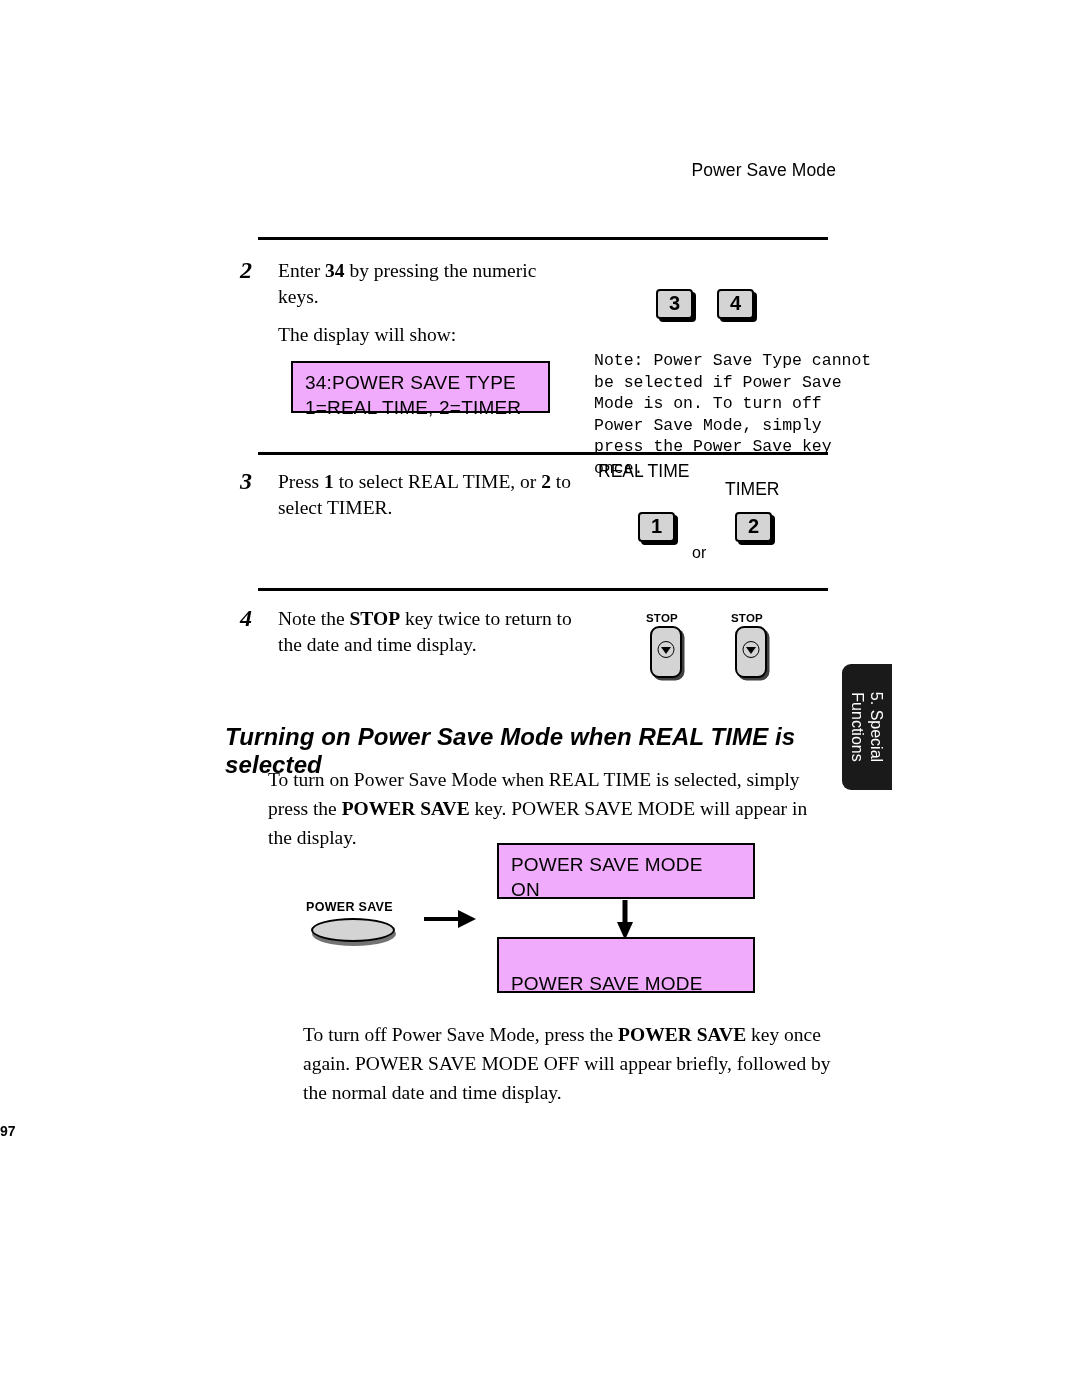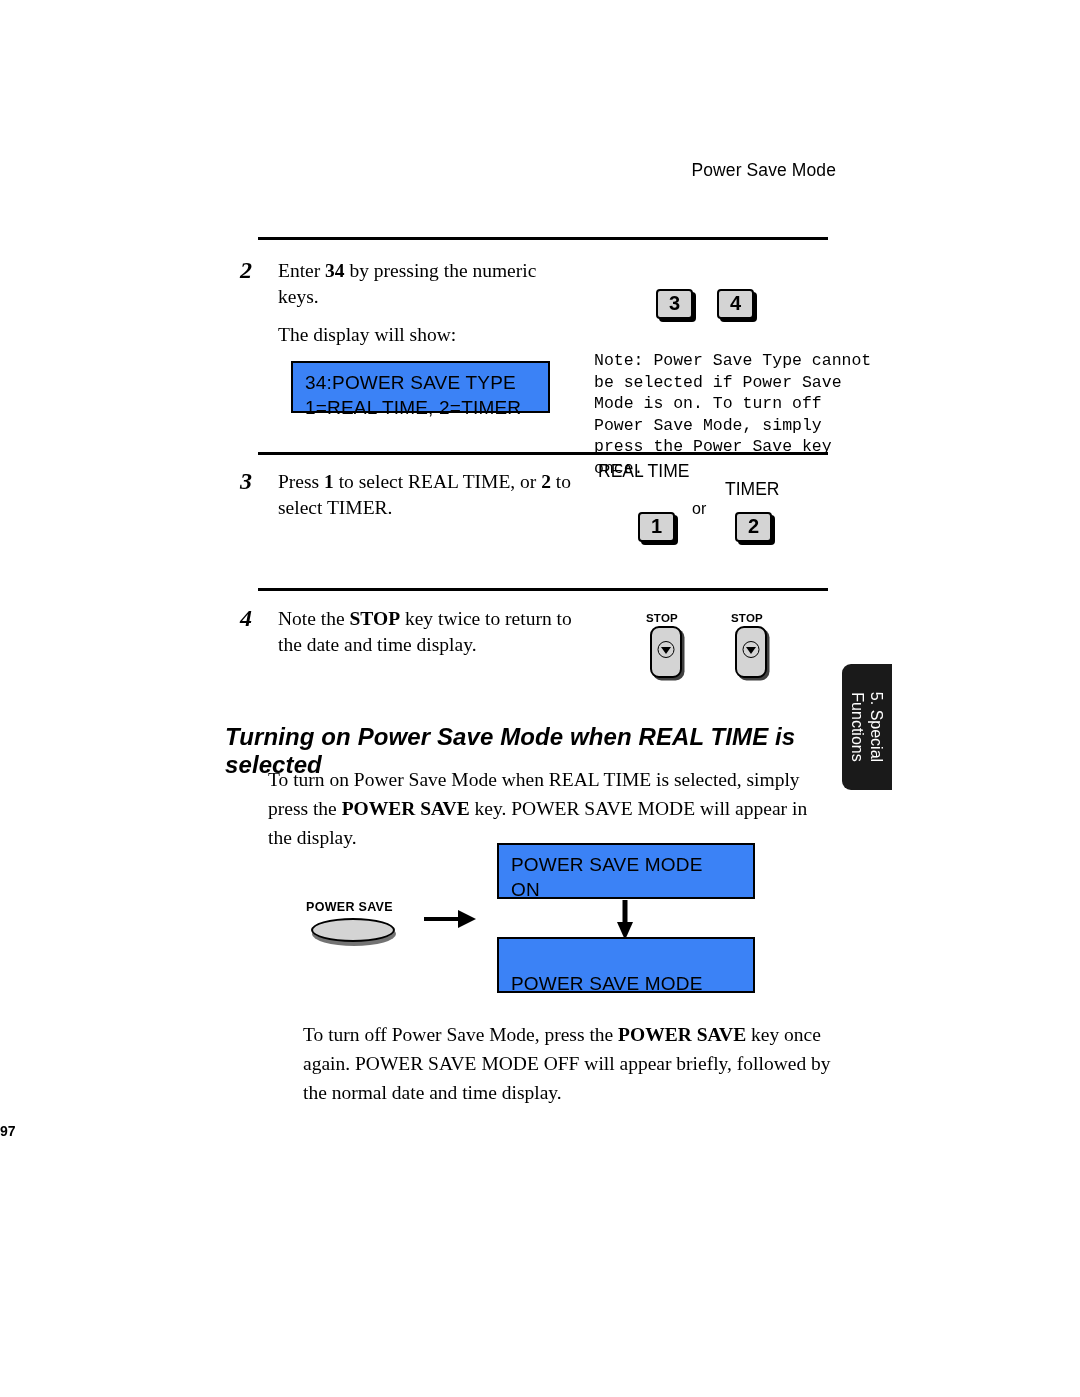--- a/index.html
+++ b/index.html
@@ -80,21 +80,21 @@
     top: 322px;
     font-family: "Liberation Serif", serif;
     font-size: 19.5px;
     line-height: 26px;
   }
 
   
   .lcd {
     position: absolute;
     border: 2.5px solid #000000;
-    background: #3b82f6;
+    background: #f0abfc;
     box-sizing: border-box;
     font-family: "Liberation Sans", sans-serif;
     font-size: 19px;
     line-height: 25px;
     padding: 7px 10px 7px 12px;
     letter-spacing: 0.2px;
   }
   #lcd-type  { left: 291px; top: 361px; width: 259px; height: 52px; }
   #lcd-on    { left: 497px; top: 843px; width: 258px; height: 56px; }
   #lcd-after { left: 497px; top: 937px; width: 258px; height: 56px; }
@@ -139,21 +139,21 @@
     font-family: "Liberation Sans", sans-serif;
     font-size: 17.5px;
     white-space: nowrap;
   }
   #label-realtime { left: 598px; top: 461px; }
   #label-timer    { left: 725px; top: 479px; }
 
   .or-word {
     position: absolute;
     left: 692px;
-    top: 500px;
+    top: 544px;
     font-family: "Liberation Sans", sans-serif;
     font-size: 16px;
   }
 
   
   .stopkey {
     position: absolute;
     width: 32px;
     height: 52px;
     box-sizing: border-box;

